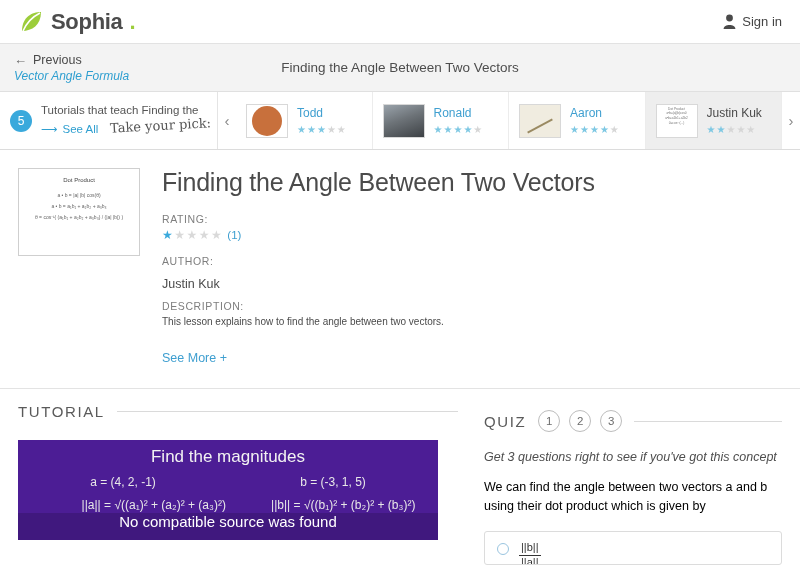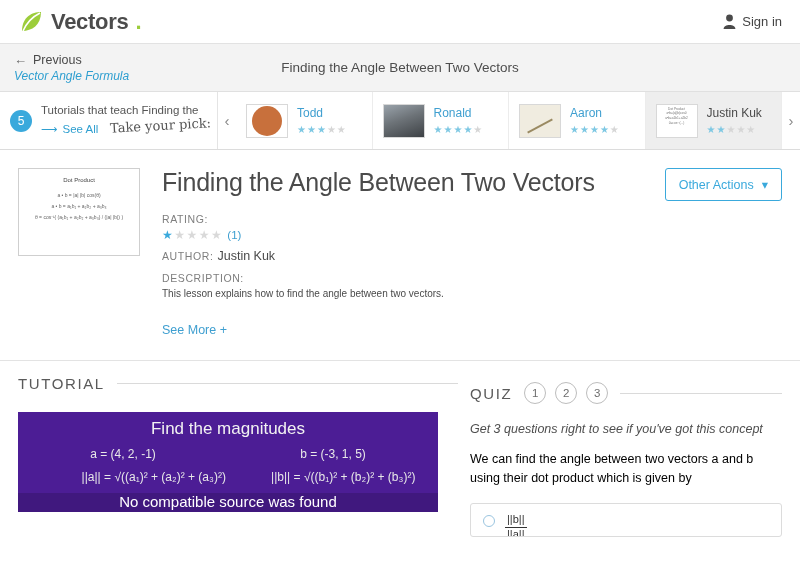--- a/index.html
+++ b/index.html
@@ -146,34 +146,34 @@
   .lesson-body { flex: 1; padding-left: 22px; min-width: 0; }
   .lesson-title {
     font-size: 25px; color: #4b4b4b; font-weight: normal;
     margin-bottom: 16px; letter-spacing: -0.2px;
   }
   .field-label { font-size: 10.5px; color: #7e7e7e; letter-spacing: 0.6px; margin-top: 9px; }
   .rating-row { display: flex; align-items: center; gap: 4px; margin-top: 3px; }
   .rating-stars { font-size: 12px; letter-spacing: 1.5px; color: #d9d9d9; }
   .rating-stars .on { color: #3aa9dc; }
   .rating-count { font-size: 11.5px; color: #3f9fd0; }
-  .author-row { display: flex; align-items: baseline; gap: 4px; margin-top: 7px; }
+  .author-row { display: flex; align-items: baseline; gap: 10px; margin-top: 13px; flex-direction: column; }
   .author-row .field-label { margin-top: 0; }
   .author-name { font-size: 12.5px; color: #4a4a4a; }
   .desc-text { font-size: 10px; color: #4a4a4a; margin-top: 4px; }
   .see-more { font-size: 12.5px; color: #3f9fd0; margin-top: 24px; display: inline-block; }
   .other-actions {
     border: 1px solid #3aa9dc; color: #3aa9dc; background: #fff;
     border-radius: 3px; font-size: 12.5px;
     padding: 8px 13px; display: flex; align-items: center; gap: 8px;
     height: 33px; flex: 0 0 auto; align-self: flex-start;
   }
 
   
-  .bottom { display: flex; padding: 14px 18px 0 18px; gap: 12px; }
+  .bottom { display: flex; padding: 14px 18px 0 18px; gap: 26px; }
   .col-tutorial { width: 440px; flex: 0 0 auto; }
   .col-quiz { flex: 1; margin-top: 7px; }
   .sec-head { display: flex; align-items: center; gap: 12px; }
   .sec-title { font-size: 15px; color: #5a5a5a; letter-spacing: 1.6px; }
   .sec-rule { flex: 1; height: 1px; background: #dadada; }
   .quiz-steps { display: flex; gap: 9px; }
   .step {
     width: 22px; height: 22px; border-radius: 50%;
     border: 1px solid #bdbdbd; color: #6d6d6d;
     font-size: 11.5px; display: flex; align-items: center; justify-content: center;
@@ -183,21 +183,21 @@
     width: 420px; height: 100px;
     background: #4c1d95; color: #fff;
     position: relative; overflow: hidden;
   }
   .v-title { text-align: center; font-size: 17px; padding-top: 7px; color: #f2f2f2; }
   .v-row { display: flex; justify-content: space-around; font-size: 12px; margin-top: 8px; color: #e8e8e8; }
   .v-row2 { display: flex; justify-content: space-around; font-size: 12px; margin-top: 9px; color: #e8e8e8; margin-left: 41px; }
   .v-err {
     position: absolute; left: 0; right: 0; bottom: 0;
     text-align: center; font-size: 15px; color: #fff; background: rgba(0,0,0,0.15);
-    padding-bottom: 2px;
+    padding-bottom: 10px;
   }
   .quiz-lead { font-size: 12.5px; color: #4e4e4e; margin-top: 18px; font-style: italic; }
   .quiz-q { font-size: 12.5px; color: #000000; margin-top: 14px; line-height: 1.55; }
   .answer {
     margin-top: 14px;
     border: 1px solid #dcdcdc; border-radius: 3px;
     padding: 9px 12px; display: flex; align-items: flex-start; gap: 10px;
     height: 34px; overflow: hidden;
   }
   .radio { width: 12px; height: 12px; border: 1px solid #9ac5e0; border-radius: 50%; flex: 0 0 auto; margin-top: 2px; }
@@ -206,21 +206,21 @@
 </style>
 </head>
 <body>
 
 <div class="topbar">
   <div class="brand">
     <svg class="brand-mark" viewBox="0 0 26 26">
       <path d="M4 22 C4 8, 14 3, 23 3 C23 16, 14 22, 4 22 Z" fill="#9ccd3b"></path>
       <path d="M5 22 C9 13, 16 7, 22 4" stroke="#ffffff" stroke-width="1.6" fill="none"></path>
     </svg>
-    <span class="brand-name">Vectors</span>
+    <span class="brand-name">Sophia</span>
     <span class="brand-dot">.</span>
   </div>
   <div class="signin">
     <svg class="person-icon" viewBox="0 0 13 15">
       <circle cx="6.5" cy="4" r="3.4" fill="#4a4a4a"></circle>
       <path d="M0.6 15 C0.6 9.8, 12.4 9.8, 12.4 15 Z" fill="#4a4a4a"></path>
     </svg>
     <span>Sign in</span>
   </div>
 </div>
@@ -329,24 +329,20 @@
       <span class="field-label">AUTHOR:</span>
       <span class="author-name">Justin Kuk</span>
     </div>
 
     <div class="field-label">DESCRIPTION:</div>
     <div class="desc-text">This lesson explains how to find the angle between two vectors.</div>
 
     <div class="see-more">See More +</div>
   </div>
 
-  <div class="other-actions">
-    <span>Other Actions</span>
-    <span>▾</span>
-  </div>
 </div>
 
 <div class="bottom">
 
   <div class="col-tutorial">
     <div class="sec-head">
       <span class="sec-title">TUTORIAL</span>
       <span class="sec-rule"></span>
     </div>
 

